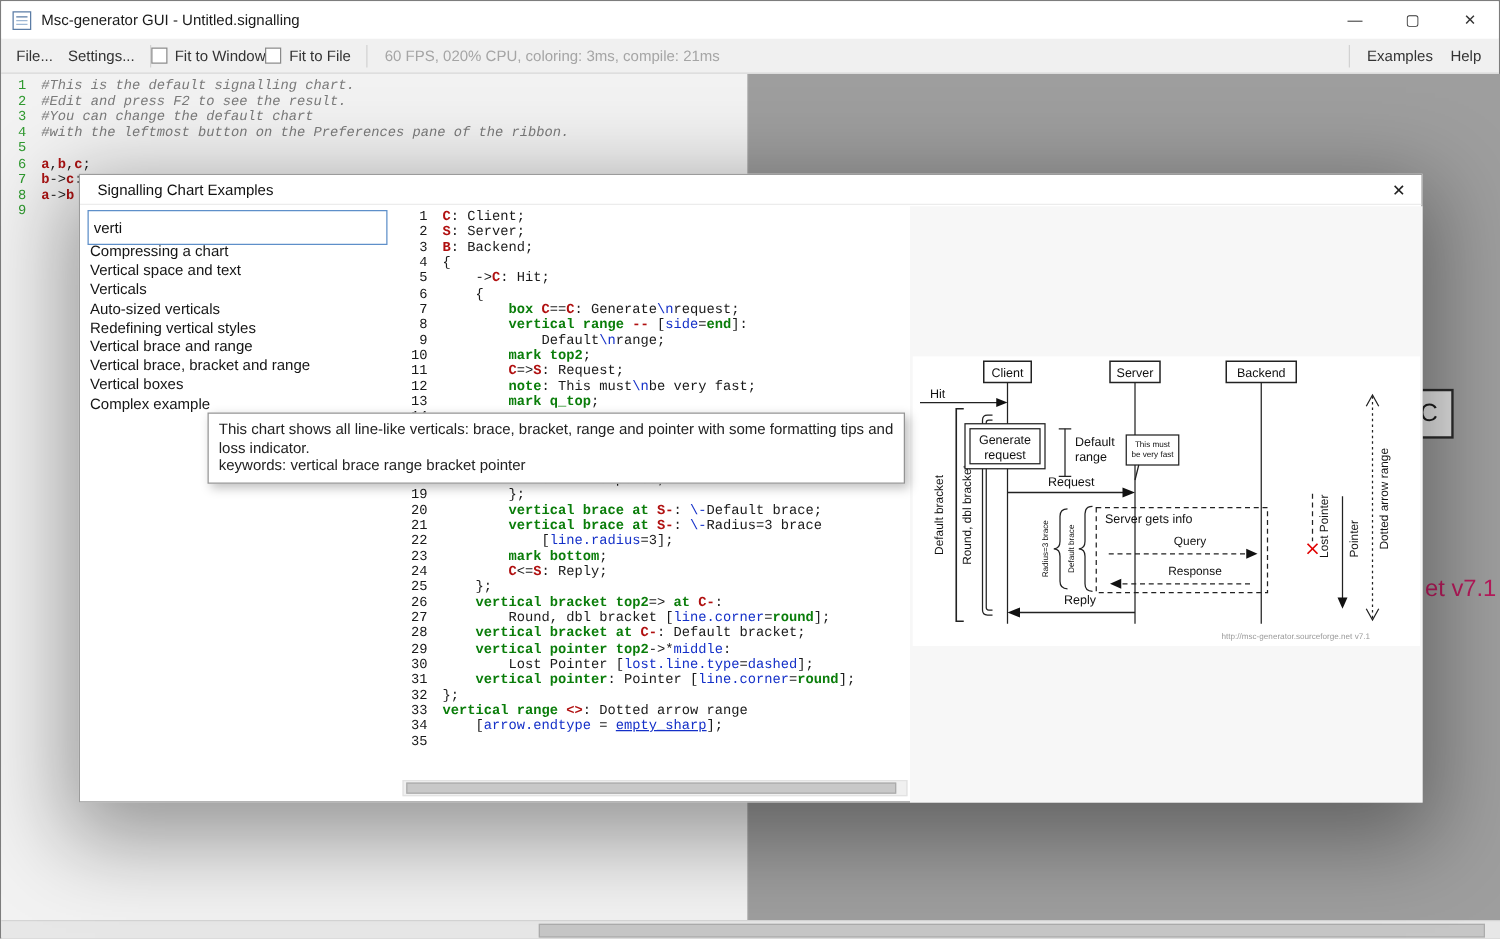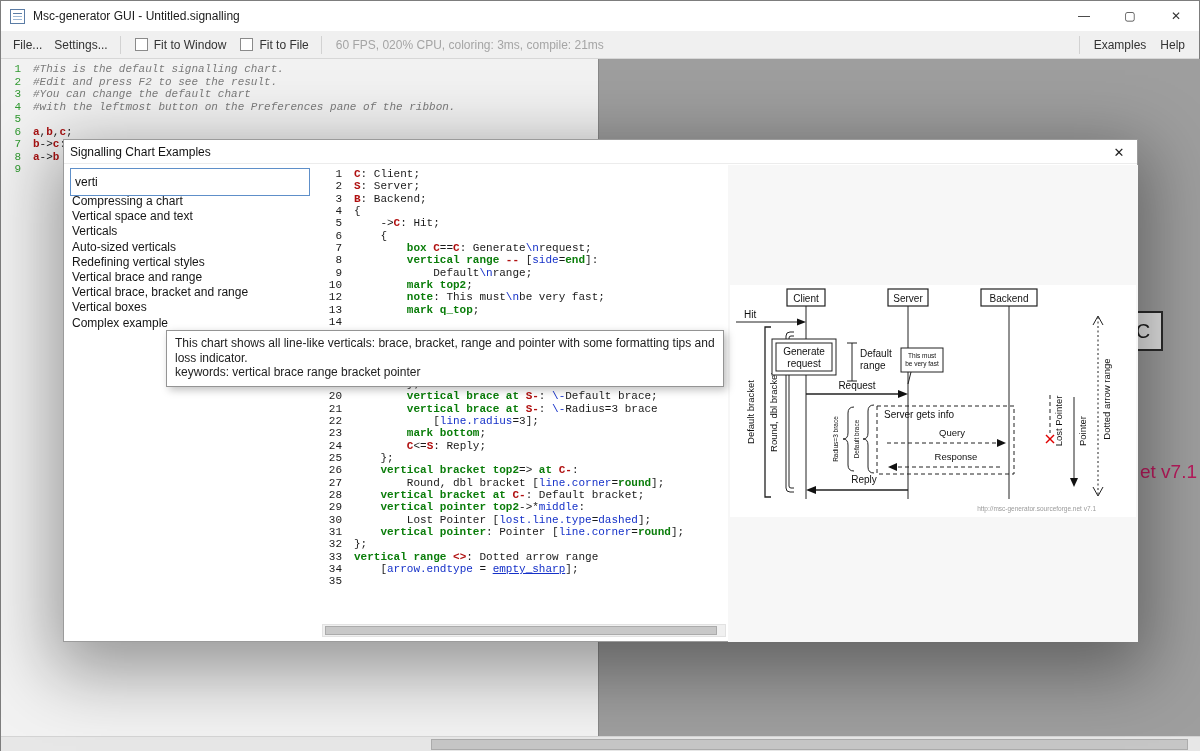--- a/index.html
+++ b/index.html
@@ -12,21 +12,21 @@
   .app-icon{width:15px;height:15px;margin-left:9px;border:1px solid #5b7ca5;background:#fff;position:relative;flex:none}
   .app-icon:before{content:"";position:absolute;left:2px;top:3px;width:9px;height:1px;background:#5b7ca5;box-shadow:0 3px 0 #9db7d4,0 6px 0 #9db7d4}
   .title-text{margin-left:8px;font-size:12px;color:#1a1a1a}
   .win-btns{position:absolute;right:0;top:0;height:30px;display:flex}
   .win-btn{width:46px;height:29px;display:flex;align-items:center;justify-content:center;font-size:12px;color:#333}
 
   
   .toolbar{position:absolute;top:30px;left:0;width:100%;height:28px;background:#f0f0f0;border-bottom:1px solid #d7d7d7;display:flex;align-items:center;font-size:12px;color:#333;z-index:3}
   .tb-item{margin-left:12px;white-space:nowrap}
   .tb-sep{width:1px;height:18px;background:#d2d2d2;margin-left:12px}
-  .cb-group{display:flex;align-items:center;margin-left:14px}
+  .cb-group{display:flex;align-items:center;}
   .cb{width:13px;height:13px;border:1px solid #8a8a8a;background:#fff;margin-right:6px;flex:none}
   .tb-status{margin-left:14px;color:#a5a5a5;white-space:nowrap}
   .tb-right{margin-left:auto;display:flex;align-items:center;height:100%}
   .tb-right .tb-item{margin:0 14px 0 0}
   .tb-right .tb-sep{margin:0 14px 0 0}
 
   
   .editor-pane{position:absolute;left:0;top:58px;width:597px;height:677px;background:#fbfbfb;z-index:1;padding-top:4px}
   .pane-divider{position:absolute;left:597px;top:58px;width:1px;height:677px;background:#8c8c8c;z-index:1}
   .preview-pane{position:absolute;left:598px;top:58px;width:602px;height:677px;background:#a3a3a3;z-index:1}
@@ -49,21 +49,21 @@
   .tk-pl{color:#1a1a1a}
   .tk-en{color:#b01010;font-weight:bold}
   .tk-kw{color:#0a7d0a;font-weight:bold}
   .tk-at{color:#1430c8}
   .tk-es{color:#1430c8}
   .tk-us{color:#1430c8;text-decoration:underline}
   .tk-cm{color:#7d7d7d;font-style:italic}
 
   
   .dialog{position:absolute;left:62px;top:138px;width:1075px;height:503px;background:#fff;border:1px solid #9b9b9b;box-shadow:0 20px 65px 10px rgba(0,0,0,0.38);z-index:5}
-  .dlg-title{height:24px;display:flex;align-items:center;padding-left:6px;font-size:12px;color:#111;background:#fff;border-bottom:1px solid #ececec}
+  .dlg-title{height:24px;display:flex;align-items:center;padding-left:14px;font-size:12px;color:#111;background:#fff;border-bottom:1px solid #ececec}
   .dlg-close{position:absolute;right:5px;top:2px;width:26px;height:20px;display:flex;align-items:center;justify-content:center;font-size:13px;color:#222}
   .dlg-search{position:absolute;left:6px;top:28px;width:240px;height:28px;border:1px solid #5e8fc9;font-family:"Liberation Sans",sans-serif;font-size:12px;padding:1px 4px;color:#111;outline:none;background:#fff}
   .dlg-list{position:absolute;left:6px;top:54px;width:242px}
   .list-item{height:15.2px;line-height:15.2px;font-size:12px;color:#151515;padding-left:2px;position:relative;white-space:nowrap}
   .list-item.selected{background:#3d8fe2;color:#fff}
   .check{position:absolute;right:6px;top:0;color:#101820;font-weight:bold}
   .dlg-codewrap{position:absolute;left:258px;top:28px;width:404px;height:446px;overflow:hidden}
   .dlg-scroll{position:absolute;left:258px;top:484px;width:404px;height:13px;background:#f0f0f0;border:1px solid #e2e2e2}
   .dlg-scroll-thumb{position:absolute;left:2px;top:1px;width:392px;height:9px;background:#c8c8c8;border:1px solid #ababab}
   .dlg-preview{position:absolute;left:664px;top:25px;width:410px;height:477px;background:#f7f7f7}
@@ -234,20 +234,24 @@
           </div>
           <div class="dcrow">
             <span class="lnum">9</span>
             <span class="ltxt"><span class="tk-pl">            Default</span><span class="tk-es">\n</span><span class="tk-pl">range;</span></span>
           </div>
           <div class="dcrow">
             <span class="lnum">10</span>
             <span class="ltxt"><span class="tk-pl">        </span><span class="tk-kw">mark top2</span><span class="tk-pl">;</span></span>
           </div>
           <div class="dcrow">
+            <span class="lnum">11</span>
+            <span class="ltxt"><span class="tk-pl">        </span><span class="tk-en">C</span><span class="tk-pl">=&gt;</span><span class="tk-en">S</span><span class="tk-pl">: Request;</span></span>
+          </div>
+          <div class="dcrow">
             <span class="lnum">12</span>
             <span class="ltxt"><span class="tk-pl">        </span><span class="tk-kw">note</span><span class="tk-pl">: This must</span><span class="tk-es">\n</span><span class="tk-pl">be very fast;</span></span>
           </div>
           <div class="dcrow">
             <span class="lnum">13</span>
             <span class="ltxt"><span class="tk-pl">        </span><span class="tk-kw">mark q_top</span><span class="tk-pl">;</span></span>
           </div>
           <div class="dcrow">
             <span class="lnum">14</span>
             <span class="ltxt"></span>

